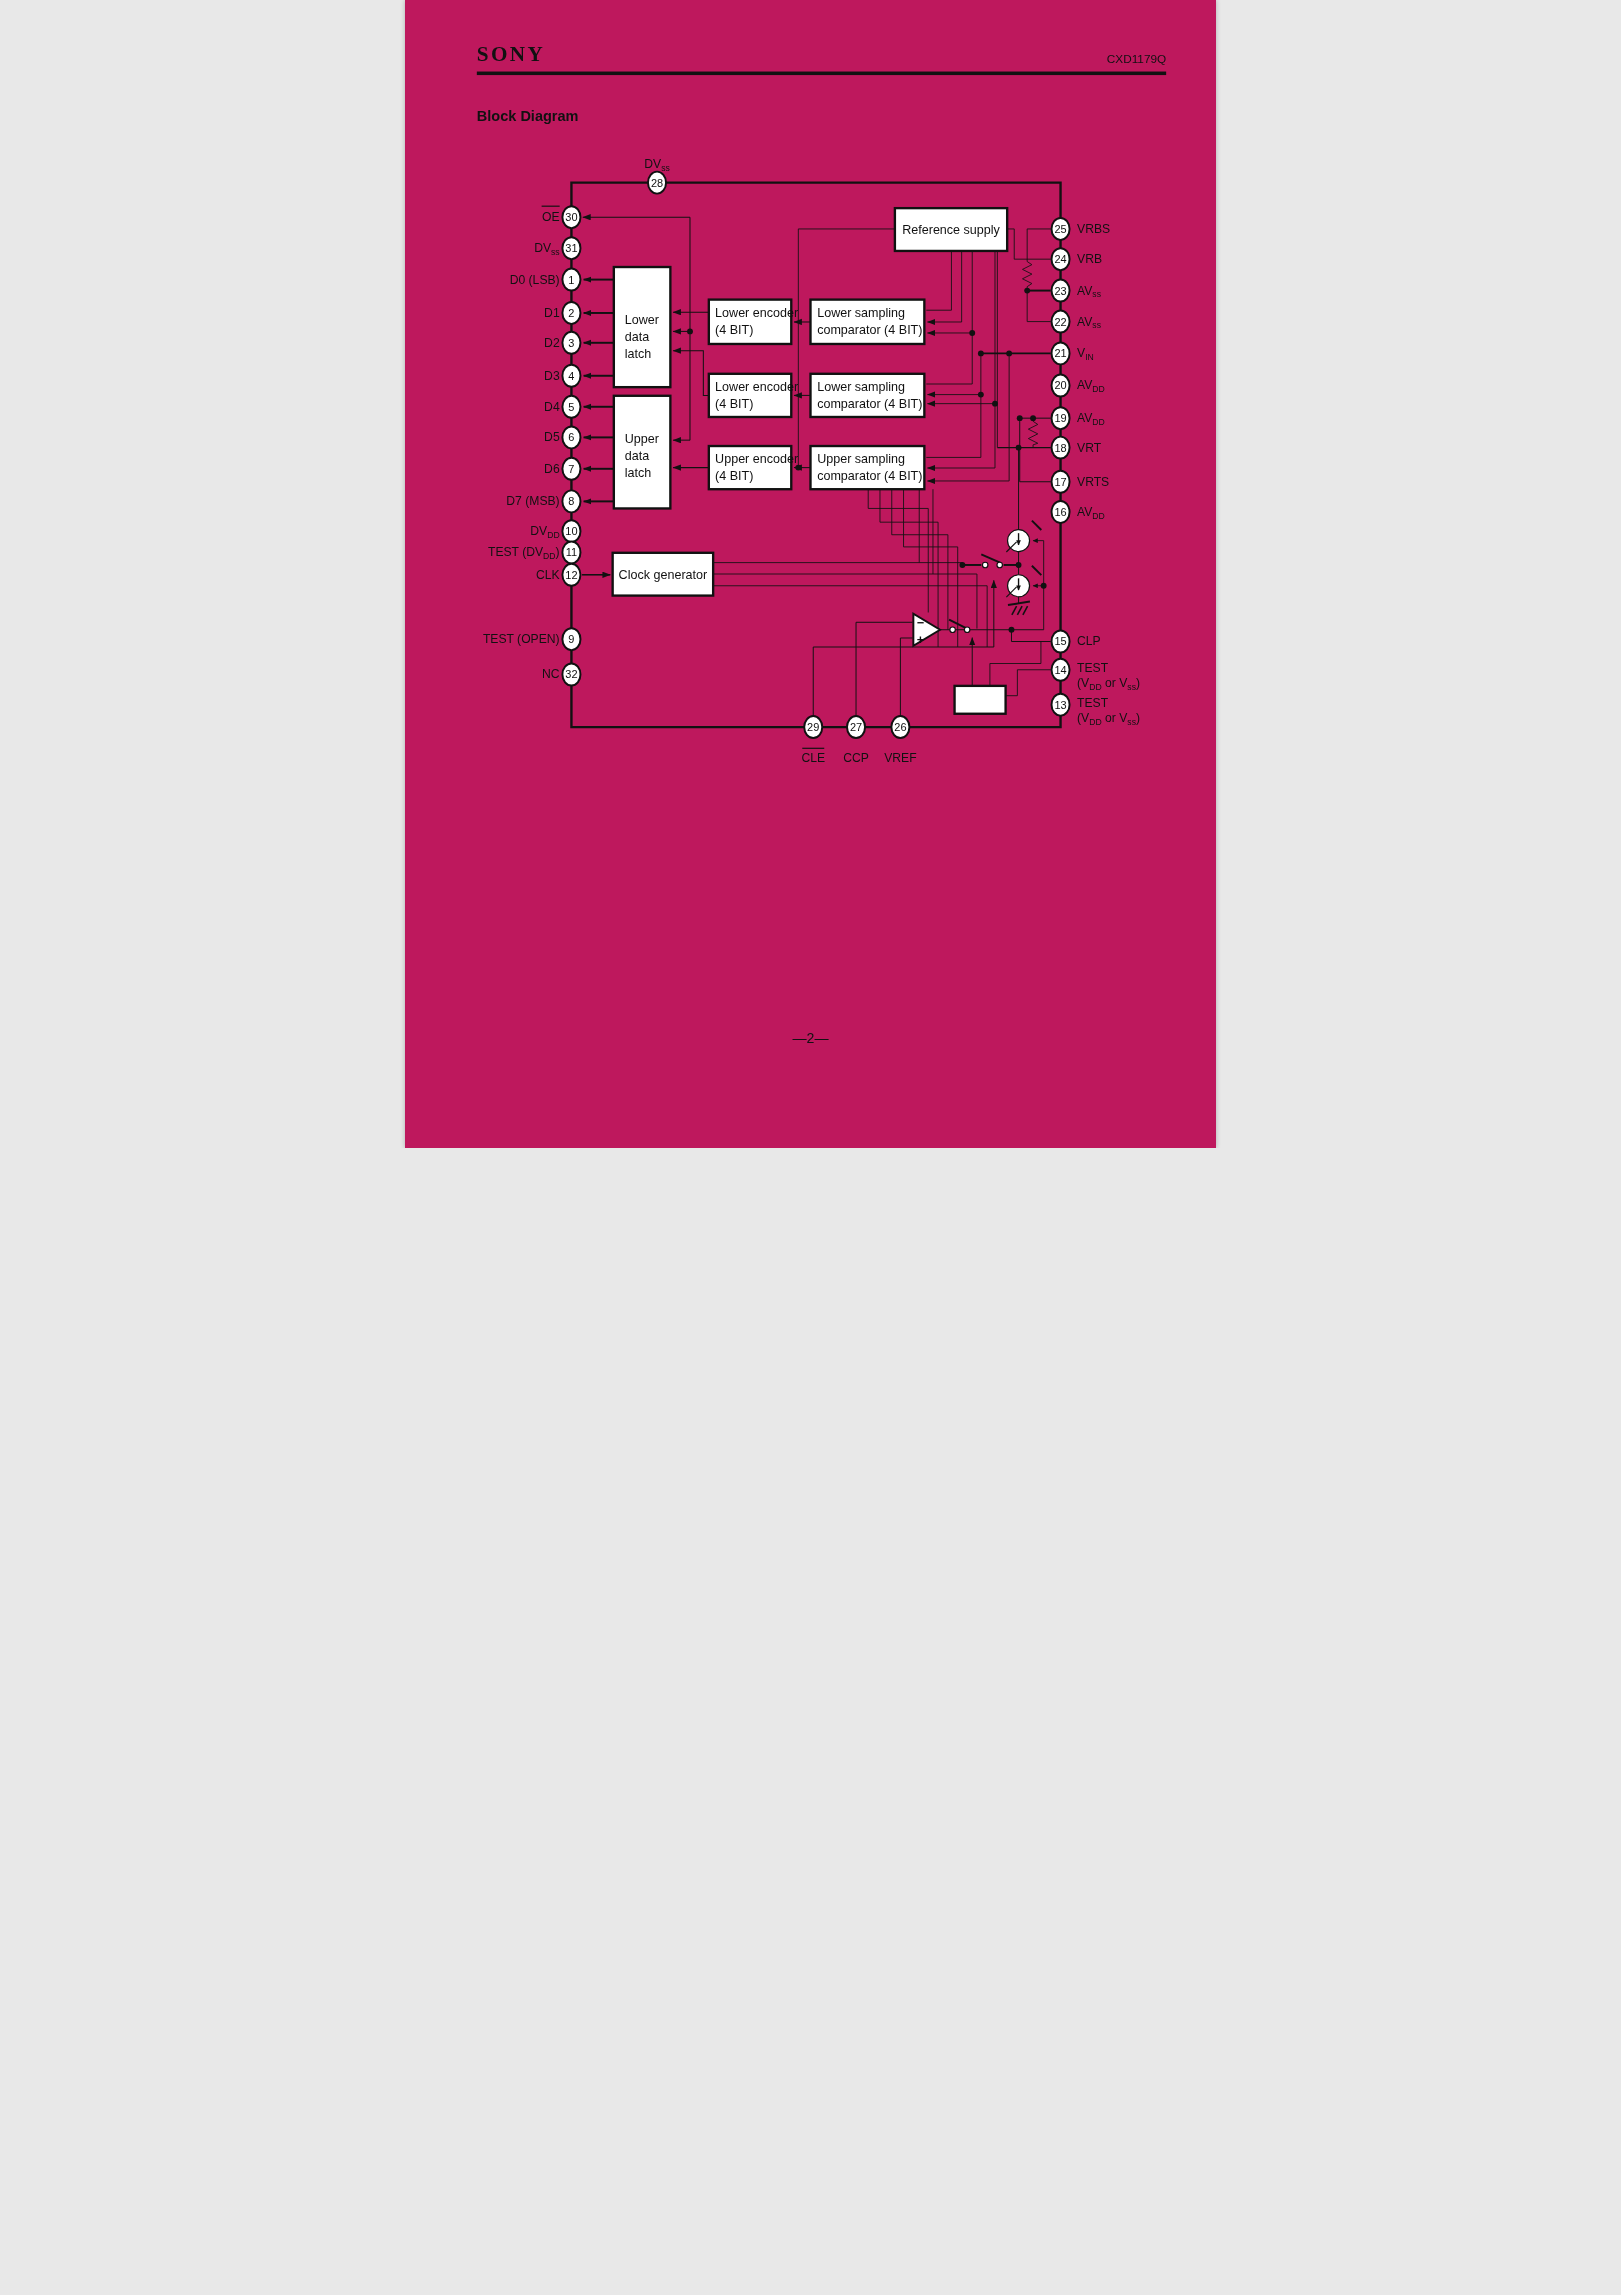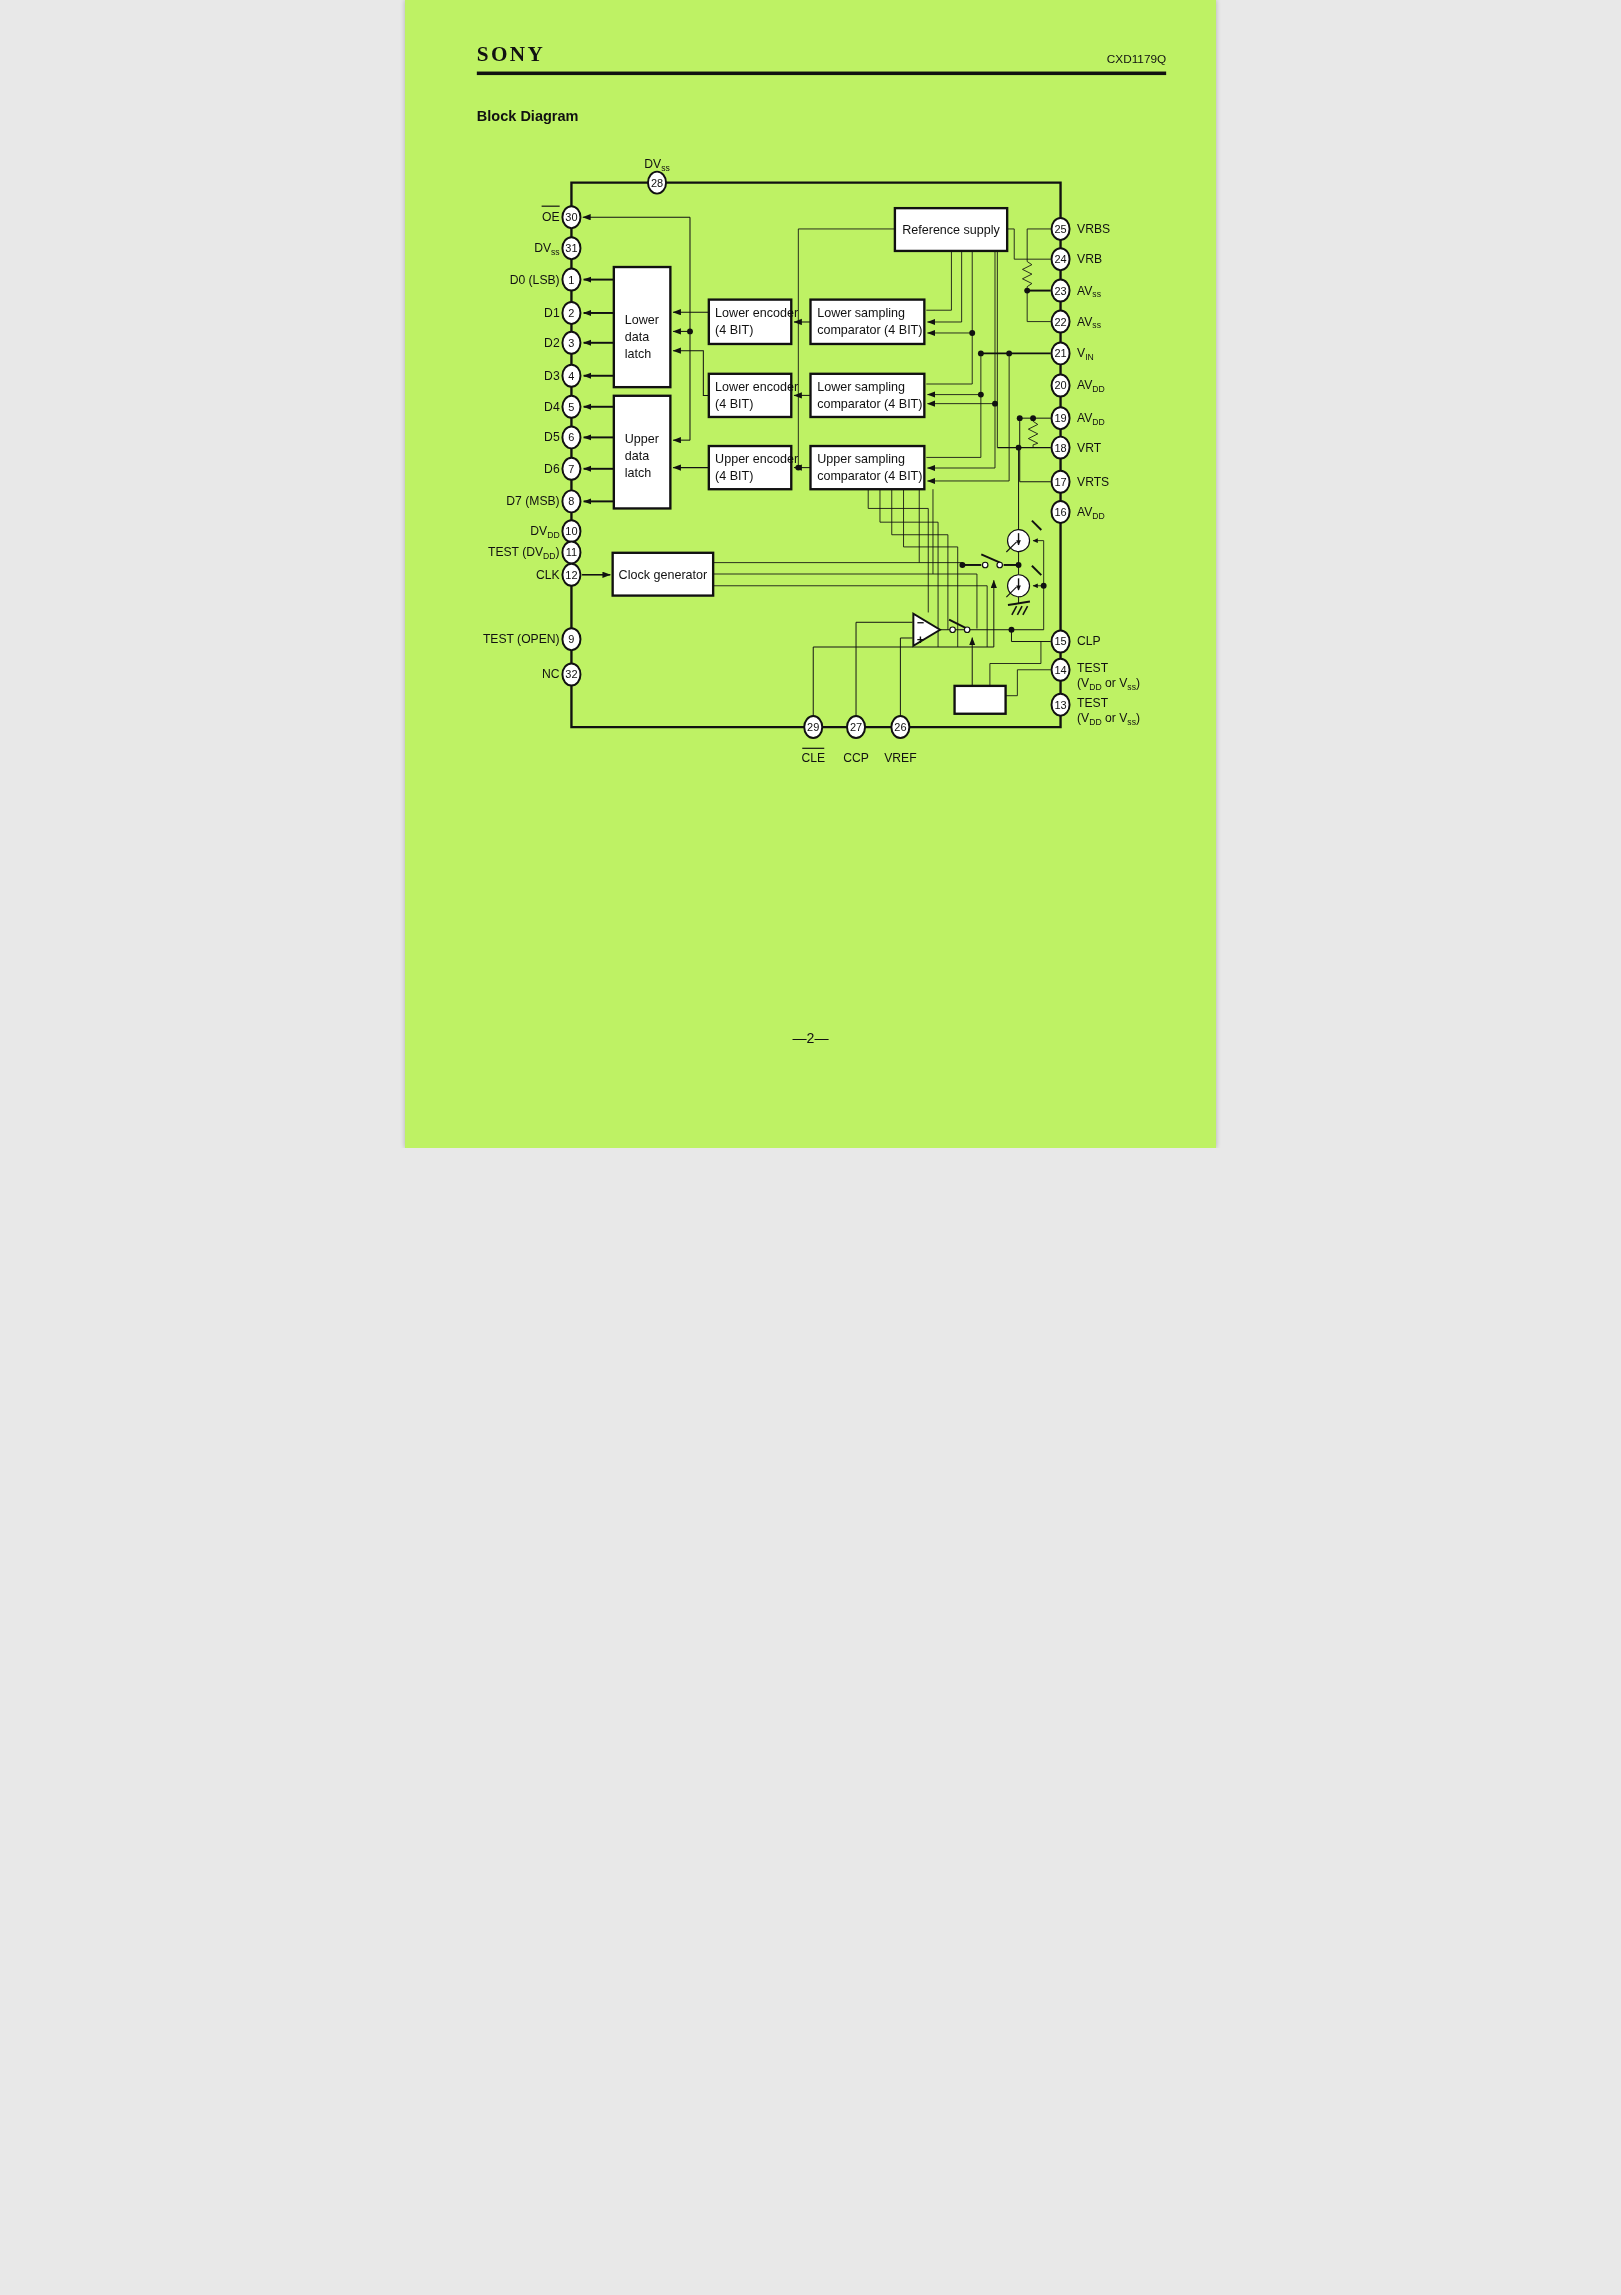--- a/index.html
+++ b/index.html
@@ -1,17 +1,17 @@
 <!DOCTYPE html>
 <html style="font-size:12.6px"><head>
 <meta charset="utf-8">
 <style>
   html,body{margin:0;padding:0;background:#e8e8e8;}
   .page{
-    width:811px;height:1148px;background:#bef264;position:relative;
+    width:811px;height:1148px;background:#be185d;position:relative;
     margin:0 auto;font-family:"Liberation Sans",sans-serif;
     box-shadow:0 0 4.7px rgba(0,0,0,.25);
   }
   .page svg{position:absolute;left:0;top:0;width:811px;height:1148px;}
   text{fill:#111;}
   .wire{stroke:#111;fill:none;}
   .blk{fill:#ffffff;stroke:#111;stroke-width:6;}
   .pin{fill:#ffffff;stroke:#111;stroke-width:5;}
   .dot{fill:#111;stroke:none;}
   .contact{fill:#ffffff;stroke:#111;stroke-width:3;}

